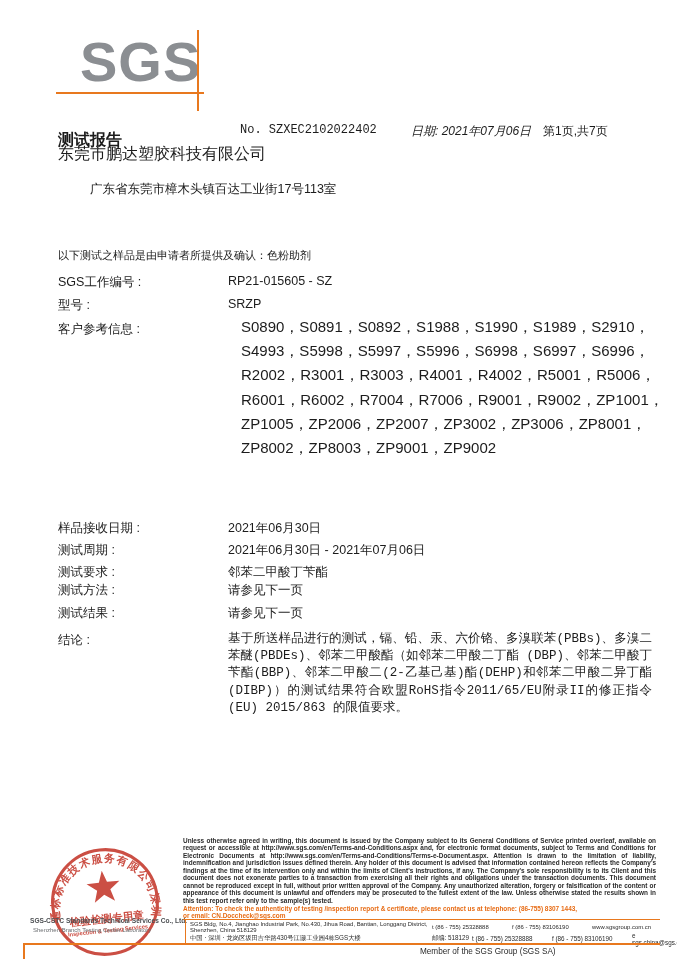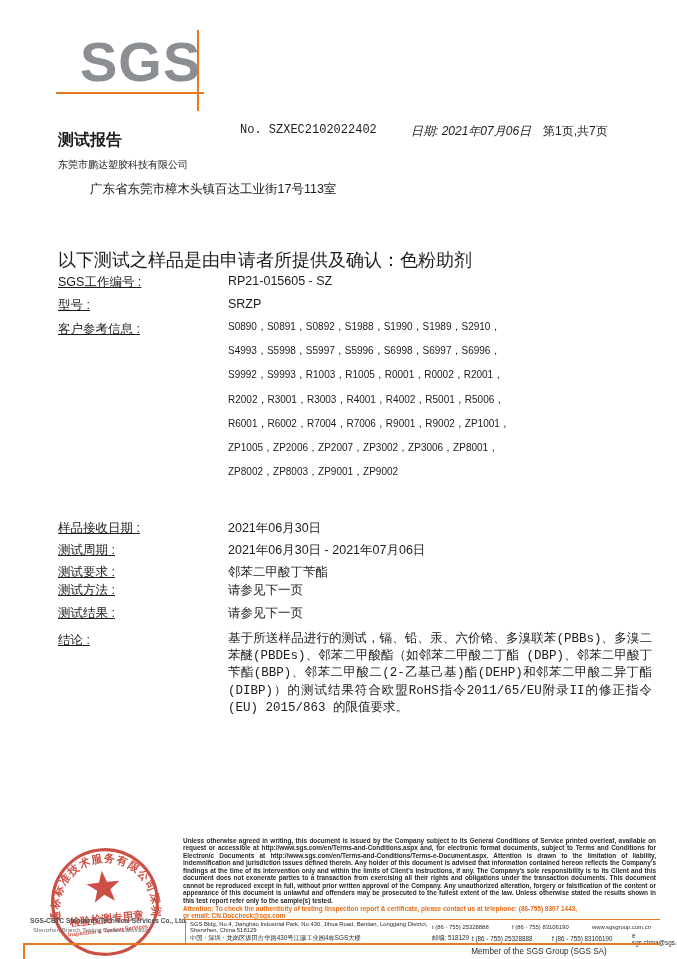--- a/index.html
+++ b/index.html
@@ -14,27 +14,27 @@
     left:80px;top:34px;font-size:56px;font-weight:bold;color:#8b8e92;
     letter-spacing:1px;line-height:56px;transform:scaleY(.98);
   }
   .logo-hline{left:56px;top:92px;width:148px;height:2px;background:#e8781e;}
   .logo-vline{left:197px;top:30px;width:2px;height:81px;background:#e8781e;}
   
   .report-title{left:58px;top:118px;font-size:16px;font-weight:bold;margin-top:12px;}
   .report-no{left:240px;top:123px;font-size:12px;font-family:Liberation Mono, monospace;}
   .report-date{left:411px;top:123px;font-size:12px;font-style:italic;}
   .report-page{left:543px;top:123px;font-size:12px;}
-  .company-name{left:58px;top:158px;font-size:10px;}
+  .company-name{left:58px;top:144px;font-size:16px;}
   .company-addr{left:58px;top:181px;font-size:12.5px;margin-left:32px;}
   
-  .intro{left:58px;top:248px;font-size:18px;text-align:center;}
-  .lbl{position:absolute;left:58px;font-size:12.5px;text-decoration:underline;}
+  .intro{left:58px;top:248px;font-size:11px;text-align:center;}
+  .lbl{position:absolute;left:58px;font-size:12.5px;}
   .val{position:absolute;left:228px;font-size:12.5px;}
-  .ref-line{height:24.2px;line-height:24.2px;font-size:10px;}
+  .ref-line{height:24.2px;line-height:24.2px;font-size:15px;margin-left:13px;}
   .conclusion-text{
     left:228px;top:631px;width:424px;font-size:12.5px;line-height:17.2px;
     text-align:justify;
     font-family:Liberation Mono, monospace;
   }
   
   .stamp{left:44px;top:841px;opacity:.9;transform:rotate(-6deg);}
   .cstc-line1{left:30px;top:917px;font-size:6.6px;color:#4c4f52;font-weight:bold;}
   .cstc-line2{left:33px;top:927px;font-size:6px;color:#6a6d70;}
   .disclaimer{
@@ -47,21 +47,21 @@
   .addr-vline{left:184.5px;top:920px;width:1.5px;height:23px;background:#e8781e;}
   .addr-row{position:absolute;left:190px;width:468px;display:flex;align-items:center;font-size:5.9px;color:#2a2a2a;}
   .addr-row-en{top:920.5px;height:12px;}
   .addr-row-cn{top:932.5px;height:12px;font-size:6.3px;}
   .addr-main{width:242px;flex:none;}
   .addr-zip{width:40px;flex:none;}
   .addr-seg{width:80px;flex:none;}
   .addr-last{flex:1;}
   .footer-hline{left:23px;top:943px;width:637px;height:1.8px;background:#e8781e;}
   .footer-vstub{left:23px;top:943px;width:1.8px;height:16px;background:#e8781e;}
-  .member-line{left:420px;top:946.5px;width:238px;text-align:center;font-size:8.2px;color:#2a2a2a;}
+  .member-line{left:420px;top:946.5px;width:238px;text-align:left;font-size:8.2px;color:#2a2a2a;}
 </style>
 </head>
 <body>
 
 <div class="abs logo-text">SGS</div>
 <div class="abs logo-hline"></div>
 <div class="abs logo-vline"></div>
 
 <div class="abs report-title">测试报告</div>
 <div class="abs report-no">No. SZXEC2102022402</div>
@@ -81,21 +81,20 @@
 <div>
   <span class="lbl" style="top:297px">型号 :</span>
   <span class="val" style="top:297px">SRZP</span>
 </div>
 
 <div>
   <span class="lbl" style="top:321px">客户参考信息 :</span>
   <div class="val" style="top:315px">
     <div class="ref-line">S0890，S0891，S0892，S1988，S1990，S1989，S2910，</div>
     <div class="ref-line">S4993，S5998，S5997，S5996，S6998，S6997，S6996，</div>
-    <div class="ref-line">S9992，S9993，R1003，R1005，R0001，R0002，R2001，</div>
     <div class="ref-line">R2002，R3001，R3003，R4001，R4002，R5001，R5006，</div>
     <div class="ref-line">R6001，R6002，R7004，R7006，R9001，R9002，ZP1001，</div>
     <div class="ref-line">ZP1005，ZP2006，ZP2007，ZP3002，ZP3006，ZP8001，</div>
     <div class="ref-line">ZP8002，ZP8003，ZP9001，ZP9002</div>
   </div>
 </div>
 
 <div>
   <span class="lbl" style="top:520px">样品接收日期 :</span>
   <span class="val" style="top:520px">2021年06月30日</span>

